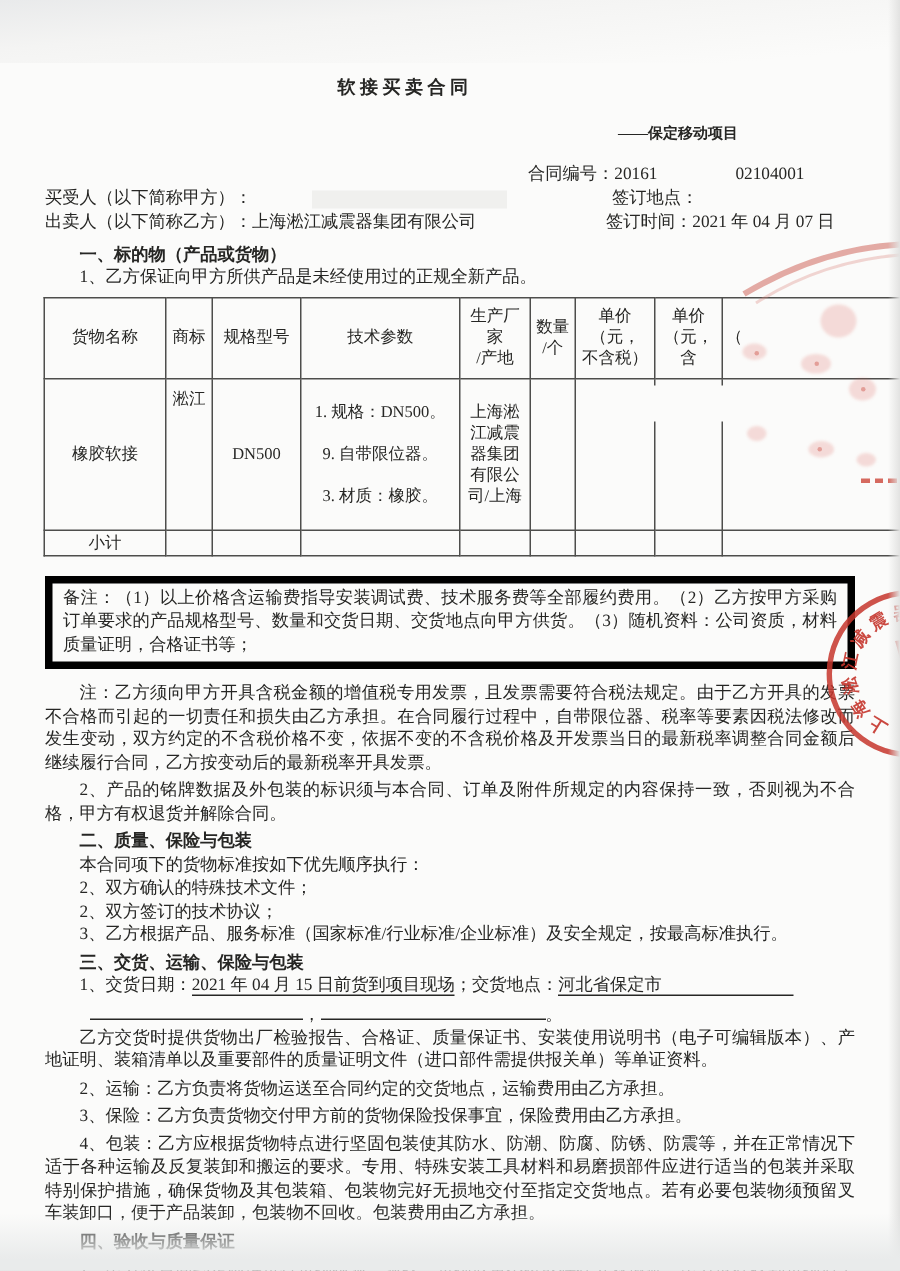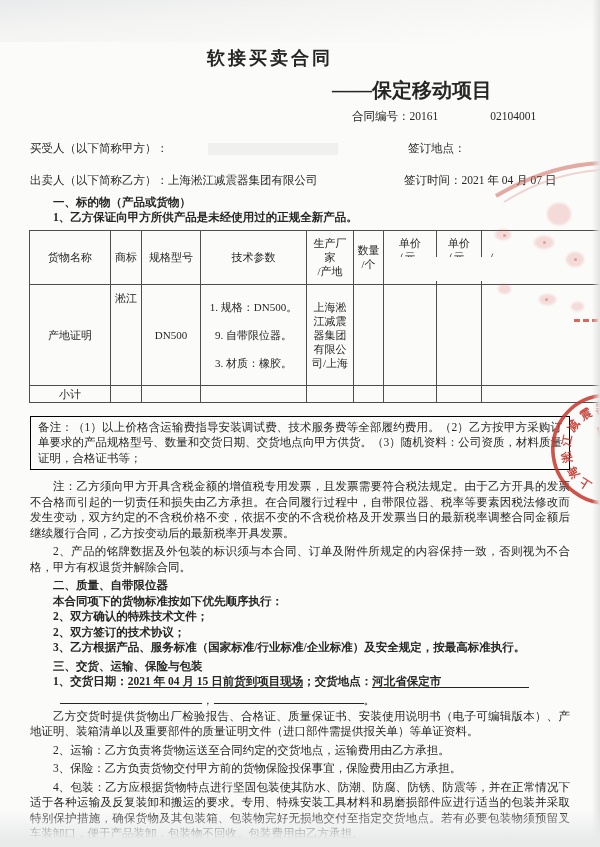--- a/index.html
+++ b/index.html
@@ -16,46 +16,46 @@
   }
   
   .shade-top{position:absolute;left:0;top:0;width:600px;height:42px;
     background:linear-gradient(175deg,#e9eaeb 0%,#f4f4f3 35%,rgba(251,251,250,0) 90%);pointer-events:none;}
   .shade-right{position:absolute;right:0;top:0;width:8px;height:847px;
     background:linear-gradient(90deg,rgba(251,251,250,0),#e2e2e1);pointer-events:none;}
   .shade-bottom{position:absolute;left:0;bottom:0;width:600px;height:38px;
     background:linear-gradient(180deg,rgba(251,251,250,0),#e9ebeb 80%);pointer-events:none;}
   .content{position:relative;padding:0 30px;}
 
-  .title{margin:46px 60px 0 0;text-align:center;font-size:18px;font-weight:bold;letter-spacing:3px;line-height:24px;}
-  .subtitle{margin:10px 78px 0 0;text-align:right;font-size:20px;font-weight:bold;line-height:20px;}
+  .title{margin:46px 60px 0 0;text-align:center;font-size:12px;font-weight:bold;letter-spacing:3px;line-height:24px;}
+  .subtitle{margin:10px 78px 0 0;text-align:right;font-size:10px;font-weight:bold;line-height:20px;}
 
   .contract-line{margin-top:9px;padding-left:322px;white-space:nowrap;}
   .no-gap{display:inline-block;width:52px;}
-  .meta-row{position:relative;margin-top:16px;height:16px;white-space:nowrap;}
+  .meta-row{position:relative;margin-top:0;height:16px;white-space:nowrap;}
   .meta-right{position:absolute;top:0;}
   .redact{position:absolute;background:#f0f0ee;}
 
   .sec-head{font-weight:bold;padding-left:23px;margin-top:3px;}
-  .indent-line{padding-left:23px;font-weight:bold;}
+  .indent-line{padding-left:23px;}
   .para{text-indent:2em;text-align:justify;margin:3px 0 0 0;}
 
   table.goods{border-collapse:collapse;table-layout:fixed;width:571px;margin:4px 0 0 -1px;}
   table.goods td,table.goods th{border:1px solid #4e4e4c;font-weight:normal;
     font-size:11px;line-height:14px;padding:1px 2px;vertical-align:middle;text-align:center;
     white-space:pre-line;overflow:hidden;}
   table.goods .last-col{border-right:none;}
   tr.hdr{height:54px;}
   tr.row1{height:50px;}
   tr.subtotal{height:16px;}
   td.tech{ text-align:left;padding-left:8px;}
   td.name-cell{}
   td.left{text-align:left;padding-left:5px;}
 
-  .remarks{border:1px solid #000000;margin-top:13px;padding:3px 7px;text-align:justify;}
+  .remarks{border:5px solid #000000;margin-top:13px;padding:3px 7px;text-align:justify;}
 
   .u{border-bottom:1px solid #262624;}
   .blank-line{padding-left:30px;height:16px;}
   .blank-seg{display:inline-block;border-bottom:1px solid #262624;height:13px;}
 
   
   .stamp-arc{position:absolute;left:488px;top:150px;width:112px;height:60px;pointer-events:none;}
   .speckle{position:absolute;border-radius:50%;background:rgba(220,92,80,.20);filter:blur(1px);pointer-events:none;}
   .fleck{position:absolute;border-radius:50%;background:rgba(200,60,48,.38);pointer-events:none;}
   .red-dash{position:absolute;left:574px;top:319px;width:26px;height:3px;opacity:.85;
@@ -111,21 +111,21 @@
 /产地</th>
         <th>数量
 /个</th>
         <th>单价（元，
 不含税）</th>
         <th>单价
 （元，含</th>
         <th class="last-col" style="text-align:left;vertical-align:middle;">（</th>
       </tr>
       <tr class="row1">
-        <td class="name-cell">产地证明</td>
+        <td class="name-cell">橡胶软接</td>
         <td style="vertical-align:top;padding-top:6px;">淞江</td>
         <td>DN500</td>
         <td class="tech">
           <div>1. 规格：DN500。</div>
           <div>9. 自带限位器。</div>
           <div>3. 材质：橡胶。</div>
         </td>
         <td>上海淞江减震器集团有限公司/上海</td>
         <td></td>
         <td></td>
@@ -145,21 +145,21 @@
       </tr>
     </tbody>
       </table>
 
     <div class="remarks">备注：（1）以上价格含运输费指导安装调试费、技术服务费等全部履约费用。（2）乙方按甲方采购订单要求的产品规格型号、数量和交货日期、交货地点向甲方供货。（3）随机资料：公司资质，材料质量证明，合格证书等；</div>
 
     <div class="para" style="margin-top:9px;">注：乙方须向甲方开具含税金额的增值税专用发票，且发票需要符合税法规定。由于乙方开具的发票不合格而引起的一切责任和损失由乙方承担。在合同履行过程中，自带限位器、税率等要素因税法修改而发生变动，双方约定的不含税价格不变，依据不变的不含税价格及开发票当日的最新税率调整合同金额后继续履行合同，乙方按变动后的最新税率开具发票。</div>
 
     <div class="para">2、产品的铭牌数据及外包装的标识须与本合同、订单及附件所规定的内容保持一致，否则视为不合格，甲方有权退货并解除合同。</div>
 
-    <div class="sec-head">二、质量、自带限位器</div>
+    <div class="sec-head">二、质量、保险与包装</div>
     <div class="indent-line">本合同项下的货物标准按如下优先顺序执行：</div>
     <div class="indent-line">2、双方确认的特殊技术文件；</div>
     <div class="indent-line">2、双方签订的技术协议；</div>
     <div class="indent-line">3、乙方根据产品、服务标准（国家标准/行业标准/企业标准）及安全规定，按最高标准执行。</div>
 
     <div class="sec-head">三、交货、运输、保险与包装</div>
     <div class="indent-line"><span>1、交货日期：</span><span class="u">2021 年 04 月 15 日前货到项目现场</span><span>；交货地点：</span><span class="u" style="padding-right:88px;">河北省保定市</span></div>
     <div class="blank-line"><span class="blank-seg" style="width:142px;"></span><span>，</span><span class="blank-seg" style="width:150px;"></span><span>。</span></div>
     <div class="para">乙方交货时提供货物出厂检验报告、合格证、质量保证书、安装使用说明书（电子可编辑版本）、产地证明、装箱清单以及重要部件的质量证明文件（进口部件需提供报关单）等单证资料。</div>
     <div class="para">2、运输：乙方负责将货物运送至合同约定的交货地点，运输费用由乙方承担。</div>

